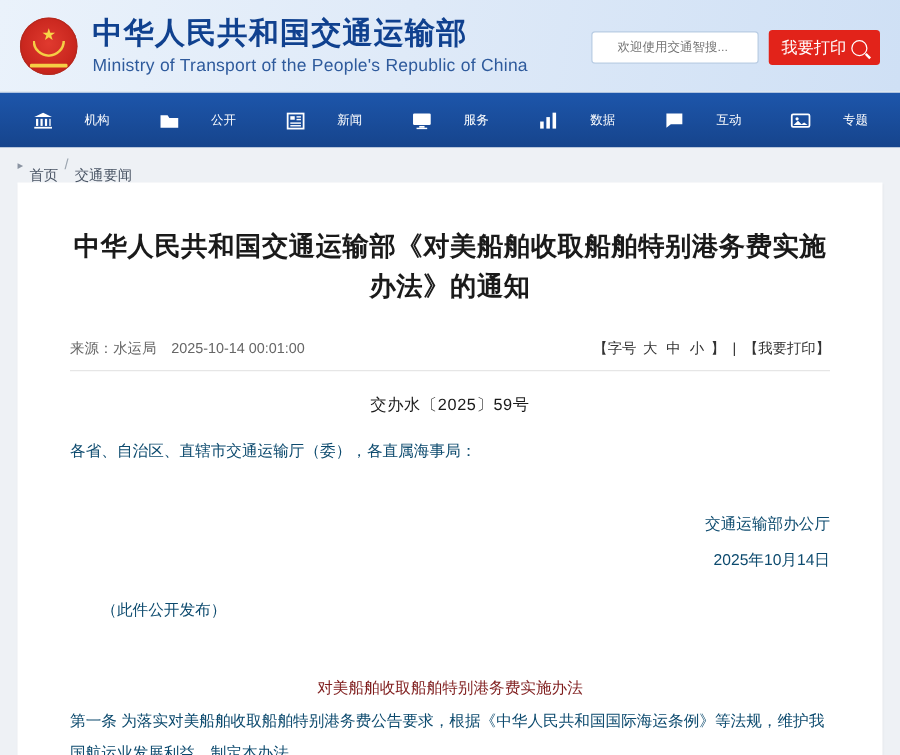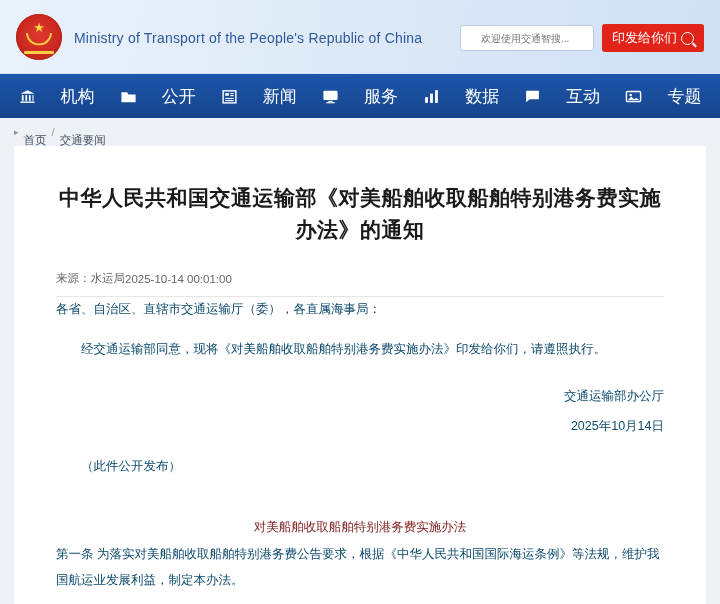--- a/index.html
+++ b/index.html
@@ -134,21 +134,21 @@
     display: flex;
     align-items: center;
     justify-content: space-around;
     padding: 0 6px;
   }
   .nav-item {
     display: flex;
     align-items: center;
     gap: 25px;
     color: #fff;
-    font-size: 17px;
+    font-size: 10px;
     cursor: pointer;
     padding: 0 6px;
     justify-content: space-between;
   }
   .nav-icon { width: 17px; height: 17px; display: block; }
 
   
   .crumb {
     height: 28px;
     display: flex;
@@ -181,21 +181,21 @@
   }
   .meta-row {
     display: flex;
     align-items: center;
     justify-content: space-between;
     border-bottom: 1px solid #e6e6e6;
     padding-bottom: 10px;
     font-size: 11.5px;
     color: #666;
   }
-  .meta-left { display: flex; align-items: center; }
+  .meta-left { display: flex; align-items: center; gap: 12px; }
   .meta-right { display: flex; align-items: center; gap: 6px; color: #333; }
   .fs-group { white-space: nowrap; }
   .fs-group .fs { margin: 0 2px; cursor: pointer; }
   .meta-right a { color: #333; text-decoration: none; cursor: pointer; }
 
   .docnum {
     text-align: center;
     font-size: 13px;
     color: #1a1a1a;
     margin: 18px 0 16px;
@@ -223,26 +223,27 @@
 
 <div class="page">
 
   <div class="header">
     <div class="emblem">
       <span class="star">★</span>
       <span class="gear"></span>
       <span class="bar"></span>
     </div>
     <div class="titles">
+      <div class="title-cn">中华人民共和国交通运输部</div>
       <div class="title-en">Ministry of Transport of the People's Republic of China</div>
     </div>
     <div class="search-area">
       <input class="search-input" type="text" placeholder="欢迎使用交通智搜..." style="">
       <button class="search-btn">
-        <span>印发给你们</span>
+        <span>我要打印</span>
         <span class="mag"></span>
       </button>
     </div>
   </div>
 
   <div class="nav">
 
     <div class="nav-item">
       <svg class="nav-icon" viewBox="0 0 24 24">
         <path d="M12 3 2 8h20L12 3z" fill="#fff"></path>
@@ -319,28 +320,39 @@
 
   <div class="card">
 
     <div class="doc-title">中华人民共和国交通运输部《对美船舶收取船舶特别港务费实施办法》的通知</div>
 
     <div class="meta-row">
       <div class="meta-left">
         <span>来源：水运局</span>
         <span>2025-10-14 00:01:00</span>
       </div>
-    </div>
-
+      <div class="meta-right">
+        <span class="fs-group">
+          <span>【字号</span>
+          <span class="fs">大</span>
+          <span class="fs">中</span>
+          <span class="fs">小</span>
+          <span>】</span>
+        </span>
+        <span>|</span>
+        <a href="#">【我要打印】</a>
+      </div>
+    </div>
+
+    <div class="docnum">交办水〔2025〕59号</div>
 
     <p class="body-p">各省、自治区、直辖市交通运输厅（委），各直属海事局：</p>
 
     <div class="gap-sm"></div>
 
-    <p class="body-p indent">经交通运输部同意，现将《对美船舶收取船舶特别港务费实施办法》印发给你们，请遵照执行。</p>
 
     <div class="gap-md"></div>
 
     <p class="body-p right-align">交通运输部办公厅</p>
     <p class="body-p right-align">2025年10月14日</p>
 
     <div class="gap-sm"></div>
 
     <p class="body-p indent">（此件公开发布）</p>
 

